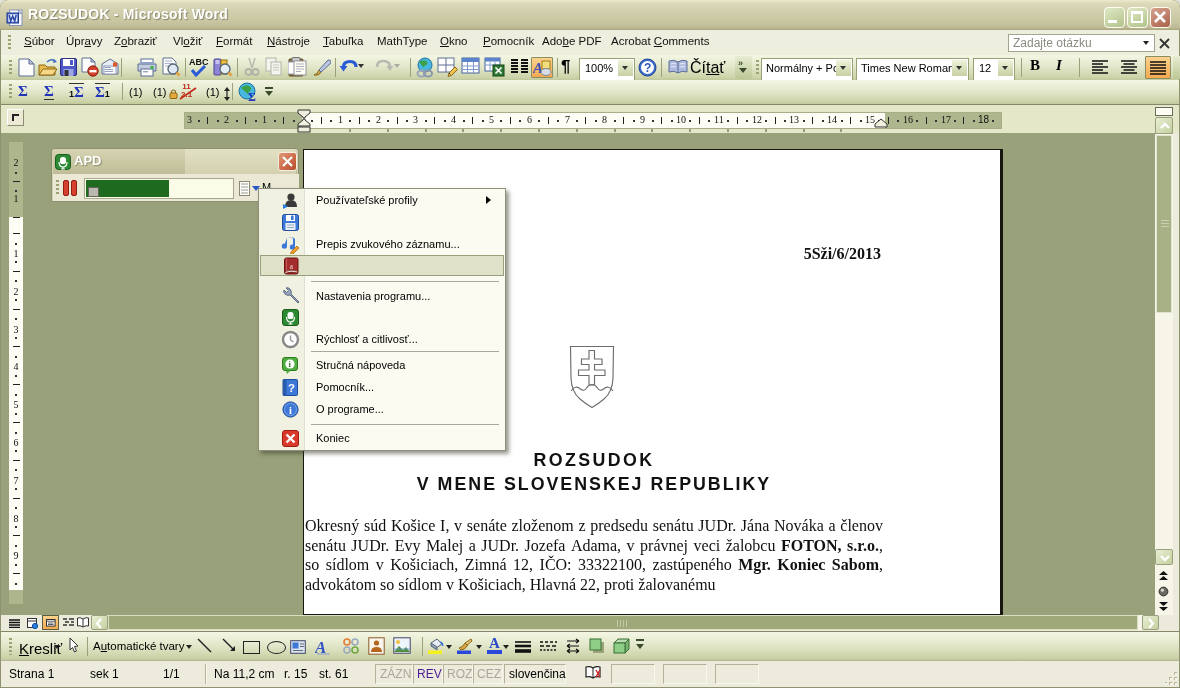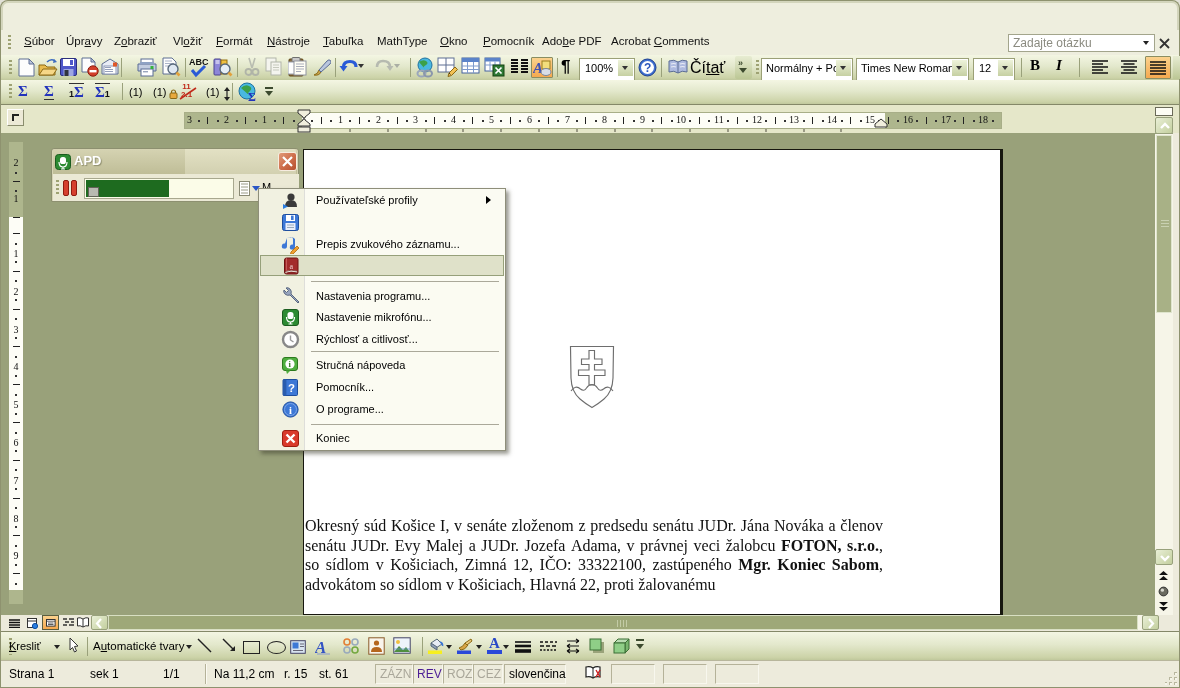--- a/index.html
+++ b/index.html
@@ -52,20 +52,39 @@
   .mrow .mt{position:absolute;left:57px;top:5px;font-size:11px;color:#000;white-space:nowrap;}
   .mrow .sub{position:absolute;right:10px;top:7px;border:4px solid transparent;border-left:5px solid #000;}
   .msep{position:absolute;left:52px;width:188px;height:1px;background:#aaa89a;}
   .pl{display:flex;justify-content:space-between;height:19.6px;white-space:nowrap;}
   .sbtn{width:18px;background:linear-gradient(135deg,#e9efd6,#c3cf9e);border:1px solid #98a17c;border-radius:2px;box-sizing:border-box;}
   .vnum{position:absolute;left:0;width:14px;text-align:center;font-size:10px;color:#111;font-family:"Liberation Serif",serif;}
 </style>
 </head>
 <body>
 <div id="win">
+  <div id="title">
+    <svg class="a" style="left:6px;top:9px" width="17" height="17" viewBox="0 0 17 17">
+      <rect x="3.5" y="1" width="12.5" height="15.5" fill="#f4f7fd" stroke="#8a93b8"></rect>
+      <path d="M12.5,1 l3.5,3.5 l-3.5,0 z" fill="#b9c4dd" stroke="#8a93b8" stroke-width="0.7"></path>
+      <rect x="1" y="4" width="11.5" height="10" fill="#4a66c8" stroke="#203a90"></rect>
+      <rect x="2.3" y="5.3" width="9" height="7.4" fill="#f0f4fc"></rect>
+      <path d="M3.2,6 l1.5,6 l2,-4.8 l2,4.8 l1.5,-6" stroke="#2a49a8" stroke-width="1.6" fill="none"></path>
+    </svg>
+    <div class="txt">ROZSUDOK - Microsoft Word</div>
+    <div id="btnmin" class="capbtn">
+        <div class="a" style="left:3px;top:12px;width:9px;height:3px;background:#fff"></div>
+      </div>
+    <div id="btnmax" class="capbtn">
+        <div class="a" style="left:3px;top:3px;width:12px;height:12px;border:2px solid #fff;border-top-width:3px;box-sizing:border-box"></div>
+      </div>
+    <div id="btncls" class="capbtn"><svg width="19" height="19">
+          <path d="M4,4 L14,14 M14,4 L4,14" stroke="#fff" stroke-width="2.6"></path>
+        </svg></div>
+  </div>
   <div id="menubar">
     <div class="grip" style="left:7px;top:5px;height:15px"></div>
     <div class="mitem" style="left:23px"><u>S</u>úbor</div>
     <div class="mitem" style="left:65px">Úpr<u>a</u>vy</div>
     <div class="mitem" style="left:113px">Z<u>o</u>braziť</div>
     <div class="mitem" style="left:172px">Vl<u>o</u>žiť</div>
     <div class="mitem" style="left:215px"><u>F</u>ormát</div>
     <div class="mitem" style="left:266px"><u>N</u>ástroje</div>
     <div class="mitem" style="left:322px"><u>T</u>abuľka</div>
     <div class="mitem" style="left:376px">MathType</div>
@@ -314,21 +333,21 @@
         <div class="a" style="left:599px;top:1px;width:9px;text-align:center;font-size:10px;color:#111;font-family:'Liberation Serif',serif">8</div>
         <div class="a" style="left:637px;top:1px;width:9px;text-align:center;font-size:10px;color:#111;font-family:'Liberation Serif',serif">9</div>
         <div class="a" style="left:675px;top:1px;width:9px;text-align:center;font-size:10px;color:#111;font-family:'Liberation Serif',serif">10</div>
         <div class="a" style="left:713px;top:1px;width:9px;text-align:center;font-size:10px;color:#111;font-family:'Liberation Serif',serif">11</div>
         <div class="a" style="left:751px;top:1px;width:9px;text-align:center;font-size:10px;color:#111;font-family:'Liberation Serif',serif">12</div>
         <div class="a" style="left:788px;top:1px;width:9px;text-align:center;font-size:10px;color:#111;font-family:'Liberation Serif',serif">13</div>
         <div class="a" style="left:826px;top:1px;width:9px;text-align:center;font-size:10px;color:#111;font-family:'Liberation Serif',serif">14</div>
         <div class="a" style="left:864px;top:1px;width:9px;text-align:center;font-size:10px;color:#111;font-family:'Liberation Serif',serif">15</div>
         <div class="a" style="left:902px;top:1px;width:9px;text-align:center;font-size:10px;color:#111;font-family:'Liberation Serif',serif">16</div>
         <div class="a" style="left:940px;top:1px;width:9px;text-align:center;font-size:10px;color:#111;font-family:'Liberation Serif',serif">17</div>
-        <div class="a" style="left:977px;top:1px;width:9px;text-align:center;font-size:10px;color:#111;font-family:Liberation Serif, serif">18</div>
+        <div class="a" style="left:977px;top:1px;width:9px;text-align:center;font-size:10px;color:#111;font-family:Liberation Sans, sans-serif">18</div>
         <div class="a" style="left:197px;top:7px;width:2px;height:2px;background:#333"></div>
         <div class="a" style="left:206px;top:4px;width:1px;height:7px;background:#222"></div>
         <div class="a" style="left:216px;top:7px;width:2px;height:2px;background:#333"></div>
         <div class="a" style="left:235px;top:7px;width:2px;height:2px;background:#333"></div>
         <div class="a" style="left:244px;top:4px;width:1px;height:7px;background:#222"></div>
         <div class="a" style="left:254px;top:7px;width:2px;height:2px;background:#333"></div>
         <div class="a" style="left:273px;top:7px;width:2px;height:2px;background:#333"></div>
         <div class="a" style="left:282px;top:4px;width:1px;height:7px;background:#222"></div>
         <div class="a" style="left:292px;top:7px;width:2px;height:2px;background:#333"></div>
         <div class="a" style="left:310px;top:7px;width:2px;height:2px;background:#333"></div>
@@ -454,25 +473,28 @@
         <div class="a" style="left:4px;top:356px;width:7px;height:1px;background:#222"></div>
         <div class="a" style="left:6px;top:346px;width:2px;height:2px;background:#333"></div>
         <div class="a" style="left:6px;top:365px;width:2px;height:2px;background:#333"></div>
         <div class="a" style="left:4px;top:393px;width:7px;height:1px;background:#222"></div>
         <div class="a" style="left:6px;top:384px;width:2px;height:2px;background:#333"></div>
         <div class="a" style="left:6px;top:403px;width:2px;height:2px;background:#333"></div>
         <div class="a" style="left:4px;top:431px;width:7px;height:1px;background:#222"></div>
         <div class="a" style="left:6px;top:422px;width:2px;height:2px;background:#333"></div>
         <div class="a" style="left:6px;top:441px;width:2px;height:2px;background:#333"></div>
       </div>
+    <div class="a" style="left:680px;top:111.5px;width:200px;text-align:right;font-family:'Liberation Serif',serif;font-size:16px;font-weight:bold;color:#111">5Sži/6/2013</div>
     <svg class="a" style="left:565px;top:211px" width="52" height="68" viewBox="0 0 52 68">
       <path d="M4.5,2.5 L47.5,2.5 L47,34 Q46.5,48 38,55 Q31.5,60.5 26,63.5 Q20.5,60.5 14,55 Q5.5,48 5,34 Z" fill="none" stroke="#6e6e6e" stroke-width="1.15"></path>
       <path d="M5,47 Q9.5,40.5 14.5,45 Q18,48 20.5,44 Q22.8,40.5 26,40.5 Q29.2,40.5 31.5,44 Q34,48 37.5,45 Q42.5,40.5 47,47" fill="none" stroke="#6e6e6e" stroke-width="1.15"></path>
       <path d="M23,6.5 L28.5,6.5 L28.5,15 L36,15 L36,20.5 L28.5,20.5 L28.5,26 L39,26 L39,31.5 L28.5,31.5 L28.5,41 L23,41 L23,31.5 L12.5,31.5 L12.5,26 L23,26 L23,20.5 L15.5,20.5 L15.5,15 L23,15 Z" fill="none" stroke="#6e6e6e" stroke-width="1.15"></path>
     </svg>
+    <div id="h1" class="a" style="left:304px;top:316.5px;width:578px;text-align:center;font-size:17.8px;font-weight:bold;color:#111;letter-spacing:2.4px">ROZSUDOK</div>
+    <div id="h2" class="a" style="left:304px;top:340.5px;width:578px;text-align:center;font-size:17.8px;font-weight:bold;color:#111;letter-spacing:2px">V MENE SLOVENSKEJ REPUBLIKY</div>
     <div id="para" class="a" style="left:304px;top:384px;width:578px;font-family:'Liberation Serif',serif;font-size:16px;color:#111">
       <div class="pl">
           <span>Okresný</span>
           <span>súd</span>
           <span>Košice</span>
           <span>I,</span>
           <span>v</span>
           <span>senáte</span>
           <span>zloženom</span>
           <span>z</span>
@@ -552,23 +574,20 @@
           <span class="sub"></span>
         </div>
       <div class="mrow" style="top:44px">
           <span class="mt">Prepis zvukového záznamu...</span>
         </div>
       <div class="a" style="left:1px;top:66px;width:244px;height:21px;background:#dfe1c9;border:1px solid #96a07a;box-sizing:border-box"></div>
       <div class="msep" style="top:92px"></div>
       <div class="mrow" style="top:96px">
           <span class="mt">Nastavenia programu...</span>
         </div>
-      <div class="mrow" style="top:117px">
-          <span class="mt">Nastavenie mikrofónu...</span>
-        </div>
       <div class="mrow" style="top:139px">
           <span class="mt">Rýchlosť a citlivosť...</span>
         </div>
       <div class="msep" style="top:162px"></div>
       <div class="mrow" style="top:187px">
           <span class="mt">Pomocník...</span>
         </div>
       <div class="mrow" style="top:165px">
           <span class="mt">Stručná nápoveda</span>
         </div>
@@ -688,21 +707,21 @@
       <div class="a" style="left:511px;top:4px;width:1px;height:7px;background:#c3cba6"></div>
       <div class="a" style="left:514px;top:4px;width:1px;height:7px;background:#c3cba6"></div>
       <div class="a" style="left:517px;top:4px;width:1px;height:7px;background:#c3cba6"></div>
     </div>
     <div class="sbtn a" style="left:1141px;top:0px;height:15px;width:17px"><svg width="15" height="15">
           <path d="M6,3 l4,4.5 l-4,4.5" stroke="#fff" stroke-width="2.2" fill="none"></path>
         </svg></div>
   </div>
   <div id="drawbar">
     <div class="grip" style="left:8px;top:6px;height:17px"></div>
-    <div class="a black" style="left:8px;top:8px;font-size:11px"><u>K</u>resliť</div>
+    <div class="a black" style="left:18px;top:8px;font-size:15px"><u>K</u>resliť</div>
     <div class="a" style="left:53px;top:13px;border:3.5px solid transparent;border-top:4px solid #222"></div>
     <svg class="a" style="left:66px;top:5px" width="15" height="18">
         <path d="M3,1 L11,9 L7.5,9.5 L9.5,14 L7.5,15 L5.5,10.5 L3,13 Z" fill="#fff" stroke="#333"></path>
       </svg>
     <div class="vsep" style="left:86px;top:5px"></div>
     <div class="a black" style="left:92px;top:8px;font-size:11.5px">A<u>u</u>tomatické tvary</div>
     <div class="a" style="left:185px;top:13px;border:3.5px solid transparent;border-top:4px solid #222"></div>
     <svg class="a" style="left:196px;top:6px" width="15" height="15">
         <path d="M1,1 L14,14" stroke="#222" stroke-width="1.4"></path>
       </svg>

